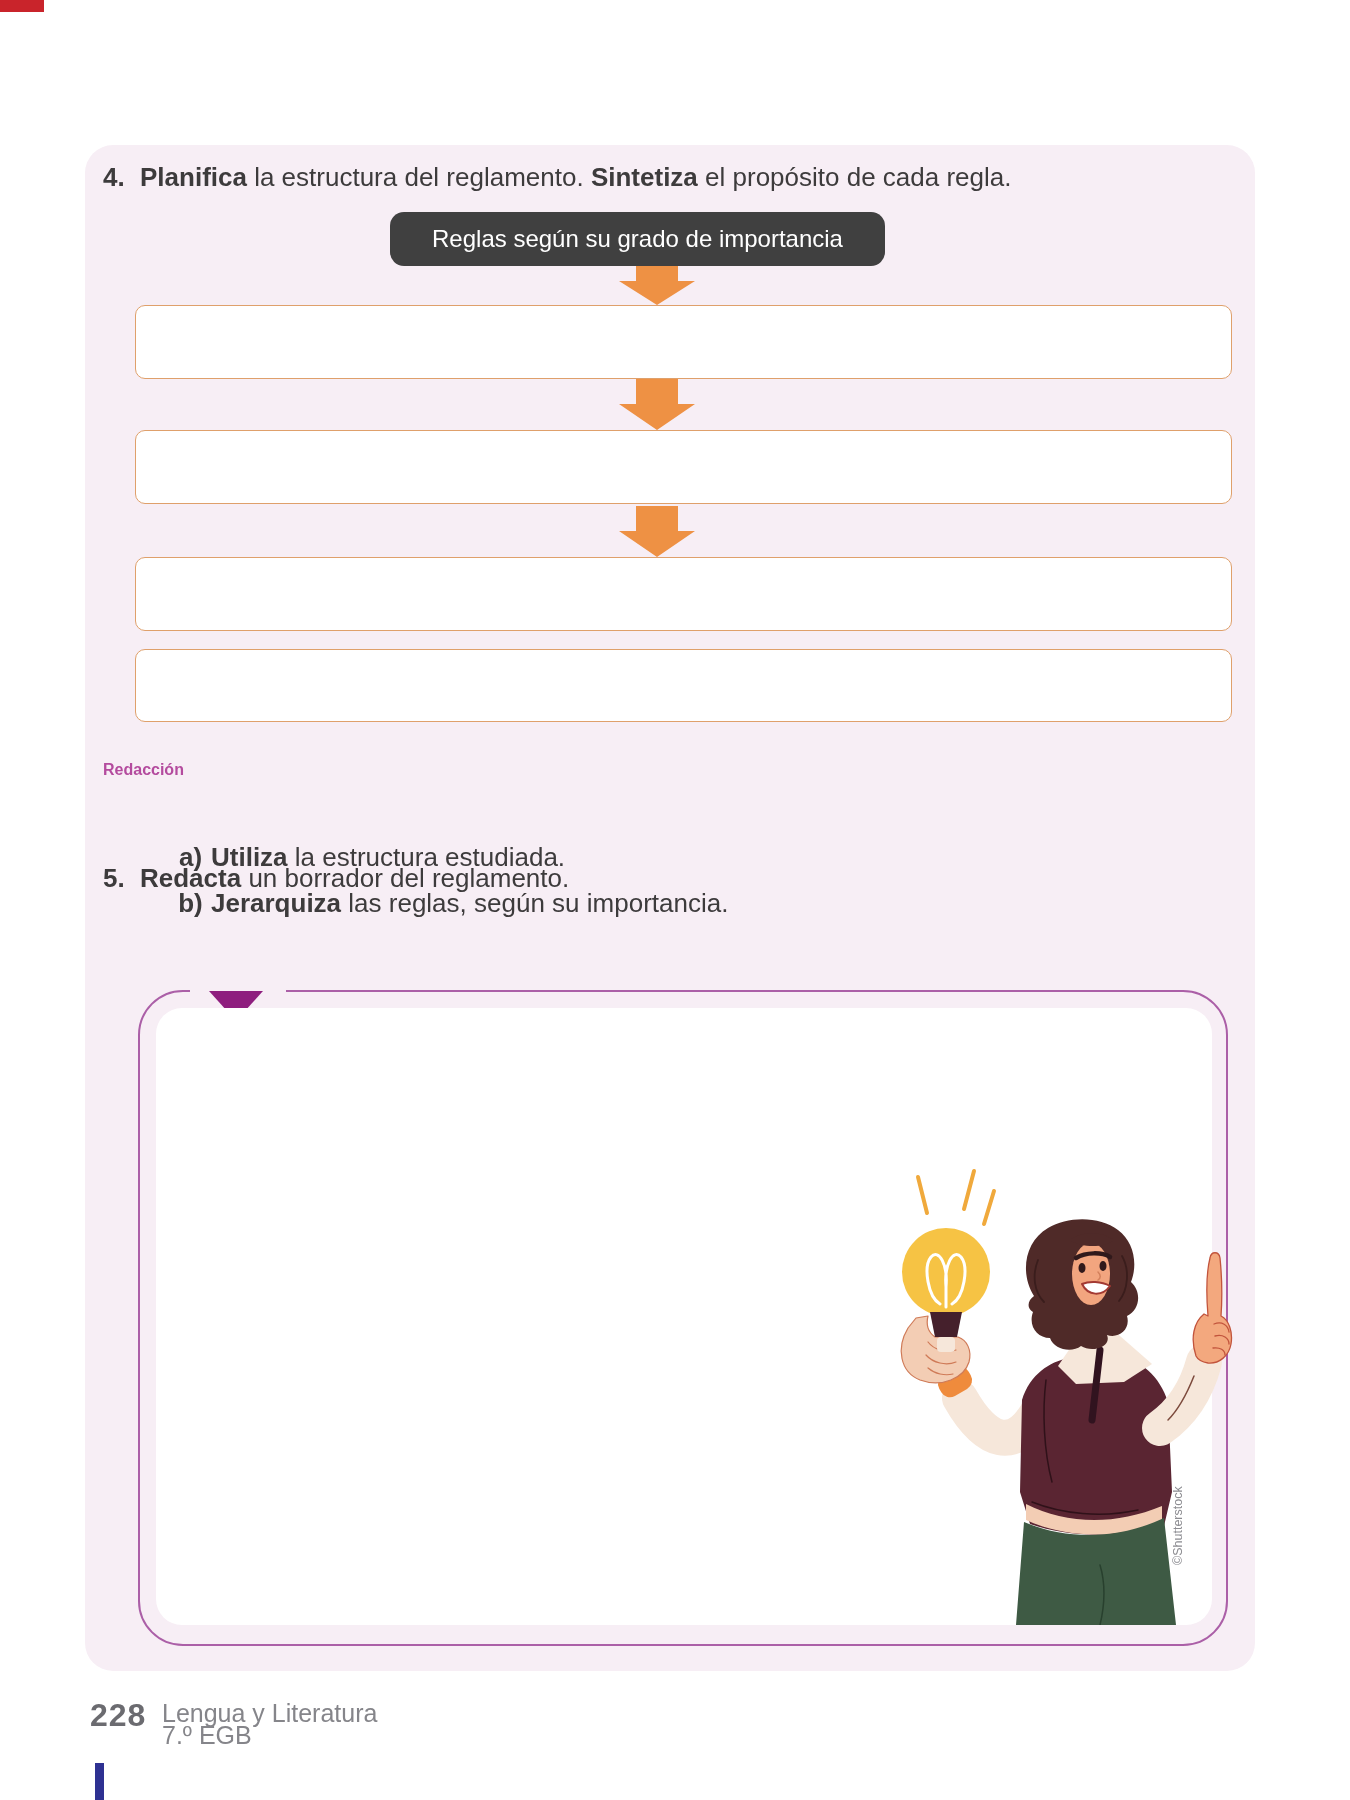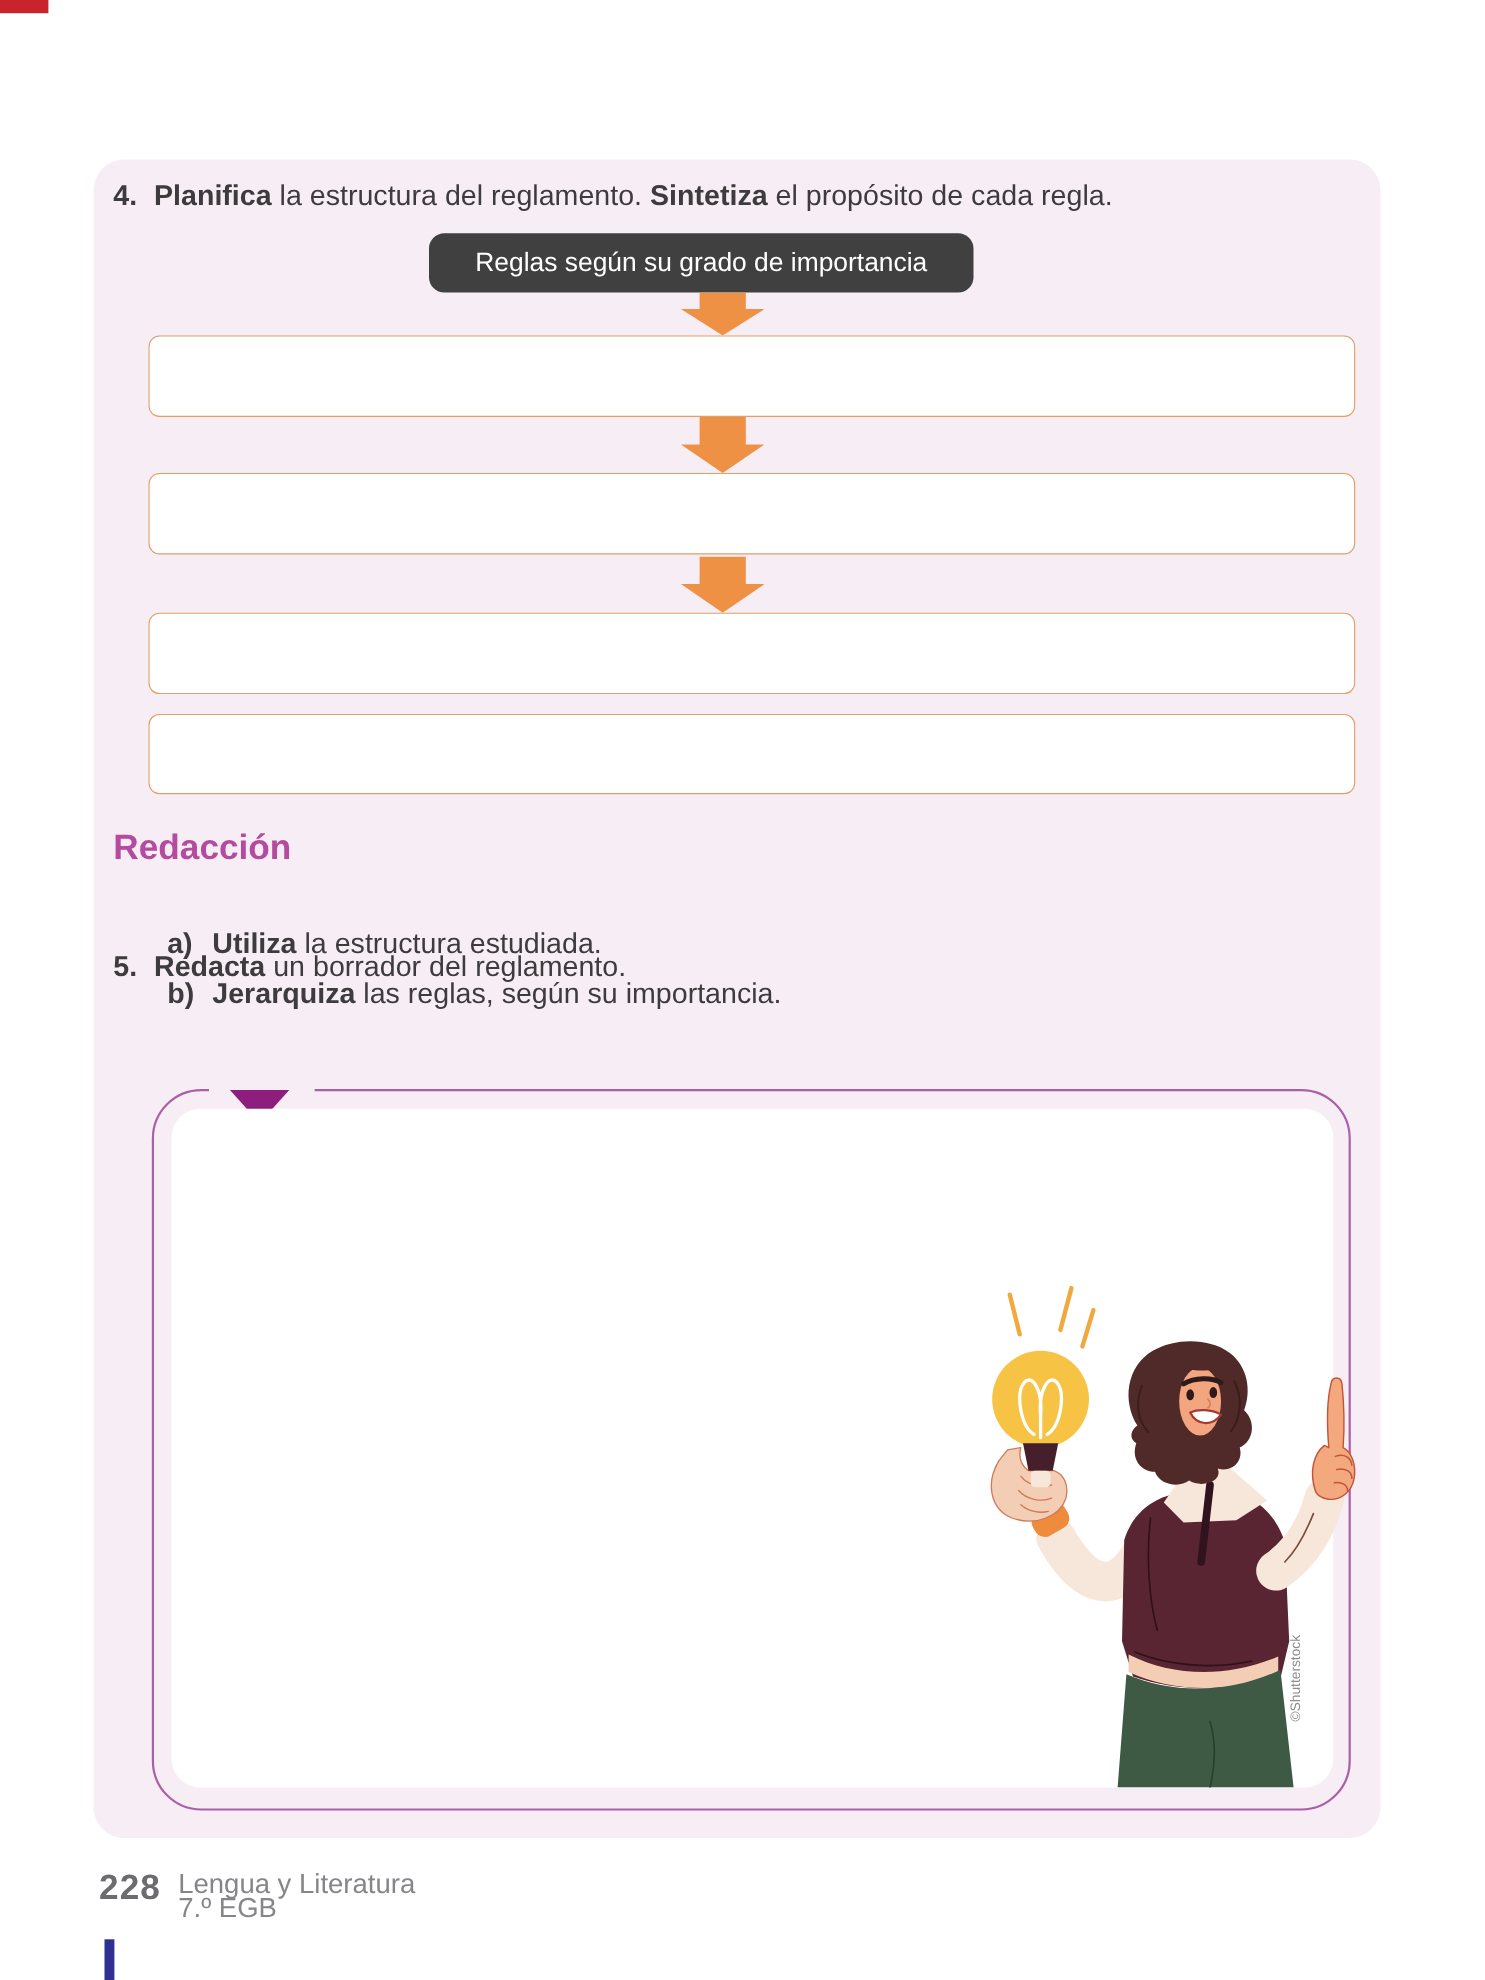--- a/index.html
+++ b/index.html
@@ -12,23 +12,23 @@
   .bleed-red{left:0;top:0;width:44px;height:12px;background:#c9242b;}
   .bleed-blue{left:95px;top:1763px;width:9px;height:37px;background:#2e3192;}
 
   
   .panel{left:85px;top:145px;width:1170px;height:1526px;background:#f7eef5;border-radius:28px;}
 
   
   .line{position:absolute;font-size:26px;line-height:34px;white-space:nowrap;}
   .ex4{left:103px;top:160px;}
   .num{display:inline-block;width:37px;font-weight:bold;}
-  .section-heading{left:103px;top:753px;font-size:32px;font-weight:bold;color:#b44b9e;}
+  .section-heading{left:103px;top:753px;font-size:16px;font-weight:bold;color:#b44b9e;}
   .ex5{left:103px;top:833px;margin-top:28px;}
-  .li{left:152px;}
+  .li{left:170px;text-align:center;}
   .li .label{display:inline-block;width:41px;font-weight:bold;}
   .li-a{top:840px;} .li-b{top:886px;} .li-c{top:932px;}
 
   
   .flow-header{left:390px;top:212px;width:495px;height:54px;background:#404040;border-radius:14px;
                color:#ffffff;font-size:24px;line-height:54px;text-align:center;}
   .flow-arrow{left:619px;width:76px;}
   .flow-box{left:135px;width:1097px;background:#ffffff;border:1.5px solid #dfa06b;border-radius:10px;box-sizing:border-box;}
   .fb1{top:305px;height:74px;} .fb2{top:430px;height:74px;} .fb3{top:557px;height:74px;} .fb4{top:649px;height:73px;}
 

